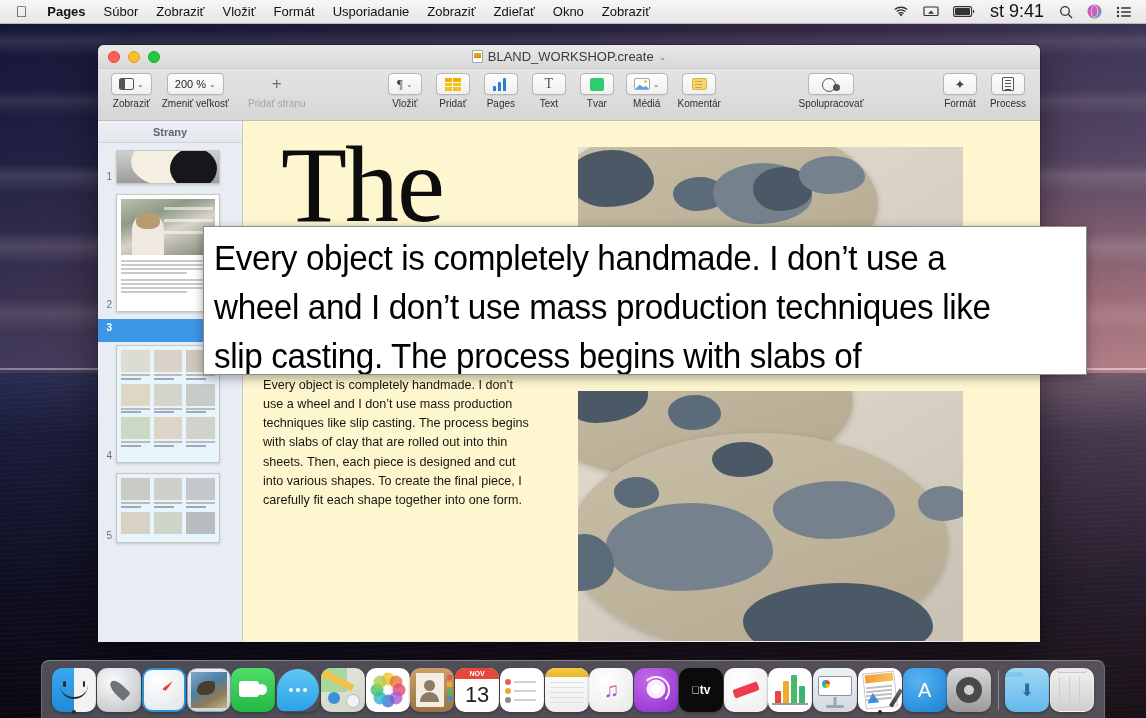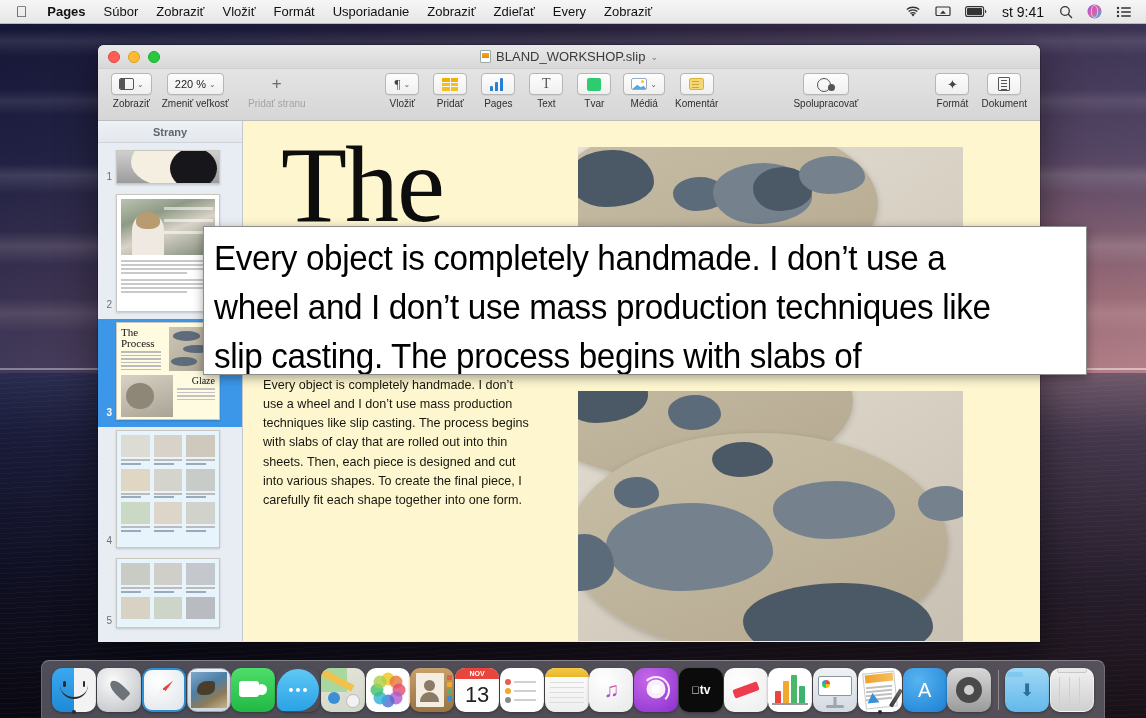--- a/index.html
+++ b/index.html
@@ -82,21 +82,21 @@
     border-bottom:1px solid #b9b9b9;
     display:flex; align-items:center;
     font-size:13px; color:#111; z-index:60;
   }
   .mb-left { display:flex; align-items:center; gap:0; padding-left:8px; }
   .mb-item { padding:0 9px; line-height:24px; white-space:nowrap; cursor:default; }
   .mb-item.app { font-weight:bold; }
   .mb-apple { padding:0 11px 0 8px; font-size:15px; line-height:24px; }
   .mb-right { margin-left:auto; display:flex; align-items:center; gap:2px; padding-right:8px; }
   .mb-ic { padding:0 6px; line-height:24px; display:flex; align-items:center; }
-  .mb-clock { padding:0 7px; font-size:14px; }
+  .mb-clock { padding:0 7px; font-size:18px; }
 
   
   #window {
     position:absolute; left:98px; top:45px; width:942px; height:597px;
     background:#ececec;
     border-radius:6px 6px 0 0;
     box-shadow:0 14px 40px rgba(0,0,0,.45), 0 0 0 .5px rgba(0,0,0,.35);
     overflow:hidden; z-index:20;
   }
   #titlebar {
@@ -500,21 +500,21 @@
   <div class="mb-left">
     <div class="mb-apple"></div>
     <div class="mb-item app">Pages</div>
     <div class="mb-item">Súbor</div>
     <div class="mb-item">Zobraziť</div>
     <div class="mb-item">Vložiť</div>
     <div class="mb-item">Formát</div>
     <div class="mb-item">Usporiadanie</div>
     <div class="mb-item">Zobraziť</div>
     <div class="mb-item">Zdieľať</div>
-    <div class="mb-item">Every</div>
+    <div class="mb-item">Okno</div>
     <div class="mb-item">Zobraziť</div>
   </div>
   <div class="mb-right">
     <div class="mb-ic">
       <svg width="16" height="12" viewBox="0 0 16 12">
           <path d="M8 10.6l1.7-2.1a2.6 2.6 0 00-3.4 0z" fill="#333"></path>
           <path d="M3.6 5.6a6.8 6.8 0 018.8 0" stroke="#333" stroke-width="1.3" fill="none"></path>
           <path d="M5.4 7.6a4.2 4.2 0 015.2 0" stroke="#333" stroke-width="1.3" fill="none"></path>
           <path d="M1.8 3.6a9.4 9.4 0 0112.4 0" stroke="#333" stroke-width="1.3" fill="none"></path>
         </svg>
@@ -570,37 +570,37 @@
 <div id="window">
 
   <div id="titlebar">
     <div class="traffic">
       <span class="tl red"></span>
       <span class="tl yellow"></span>
       <span class="tl green"></span>
     </div>
     <div class="doc-title">
       <span class="ficon"></span>
-      <span>BLAND_WORKSHOP.slip</span>
+      <span>BLAND_WORKSHOP.create</span>
       <span class="chev">⌄</span>
     </div>
   </div>
 
   <div id="toolbar">
     <div class="tb-group">
       <div class="tb-item">
         <div class="tb-btn">
           <span class="ic-view"></span>
           <span class="caret">⌄</span>
         </div>
         <div class="tb-lbl">Zobraziť</div>
       </div>
       <div class="tb-item">
         <div class="tb-btn">
-          <span class="tb-zoom">220 %</span>
+          <span class="tb-zoom">200 %</span>
           <span class="caret">⌄</span>
         </div>
         <div class="tb-lbl">Zmeniť veľkosť</div>
       </div>
       <div class="tb-item" style="min-width:82px">
         <div class="tb-btn plain" style="font-size:17px;color:#6b6b6b;">+</div>
         <div class="tb-lbl dim">Pridať stranu</div>
       </div>
     </div>
 
@@ -679,21 +679,21 @@
       <div class="tb-item">
         <div class="tb-btn">
           <span class="ic-format">✦</span>
         </div>
         <div class="tb-lbl">Formát</div>
       </div>
       <div class="tb-item">
         <div class="tb-btn">
           <span class="ic-document"></span>
         </div>
-        <div class="tb-lbl">Dokument</div>
+        <div class="tb-lbl">Process</div>
       </div>
     </div>
   </div>
 
   <div id="wbody">
 
     <div id="sidebar">
       <div class="sb-header">Strany</div>
       <div class="sb-list">
 
@@ -722,48 +722,20 @@
                 <i class="g"></i>
                 <i></i>
                 <i></i>
                 <i class="s"></i>
               </div>
           </div>
         </div>
 
         <div class="sb-row sel">
           <div class="sb-num">3</div>
-          <div class="sb-thumb t3">
-            <div class="top">
-              <div class="ttl">
-                <b>The Process</b>
-                <i></i>
-                  <i></i>
-                  <i></i>
-                  <i></i>
-                  <i></i>
-                  <i></i>
-              </div>
-              <div class="pimg">
-                <span style="left:8%;top:10%;width:60%;height:22%"></span>
-                <span style="left:30%;top:40%;width:62%;height:20%"></span>
-                <span style="left:5%;top:68%;width:55%;height:20%"></span>
-              </div>
-            </div>
-            <div class="glz">
-              <div class="gimg"></div>
-              <div class="gtx">
-                <b>Glaze</b>
-                <i></i>
-                  <i></i>
-                  <i></i>
-                  <i></i>
-              </div>
-            </div>
-          </div>
         </div>
 
         <div class="sb-row">
           <div class="sb-num">4</div>
           <div class="sb-thumb tg" style="height:118px;background:#e8f4fb;">
             <div class="grid">
               <div class="cell">
                   <div class="im" style="background:#dcdcd4"></div>
                   <div class="l1"></div>
                   <div class="l2"></div>

